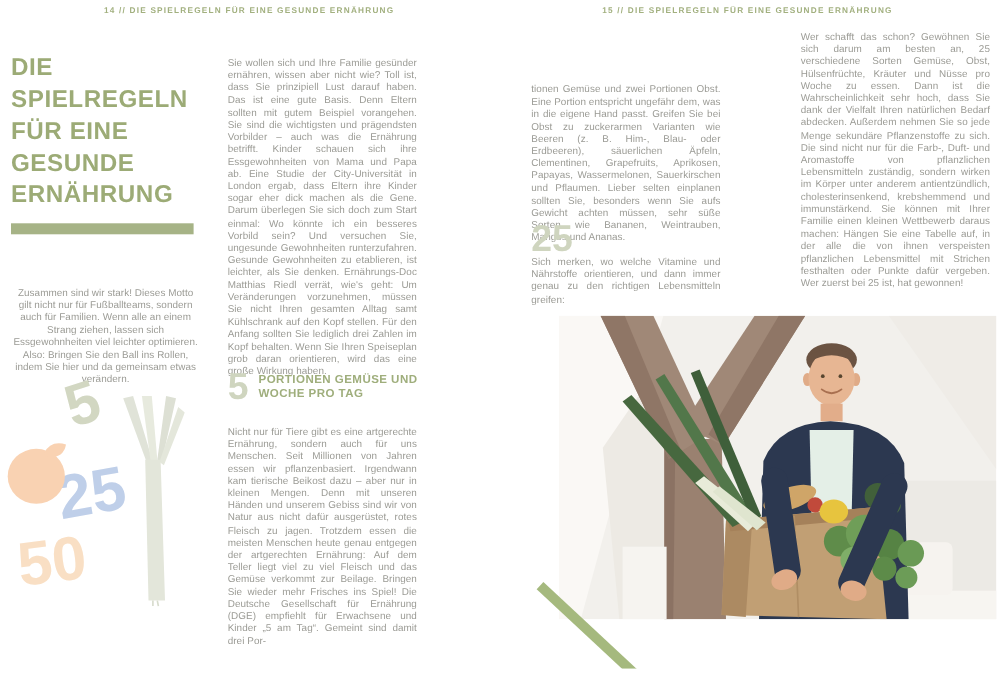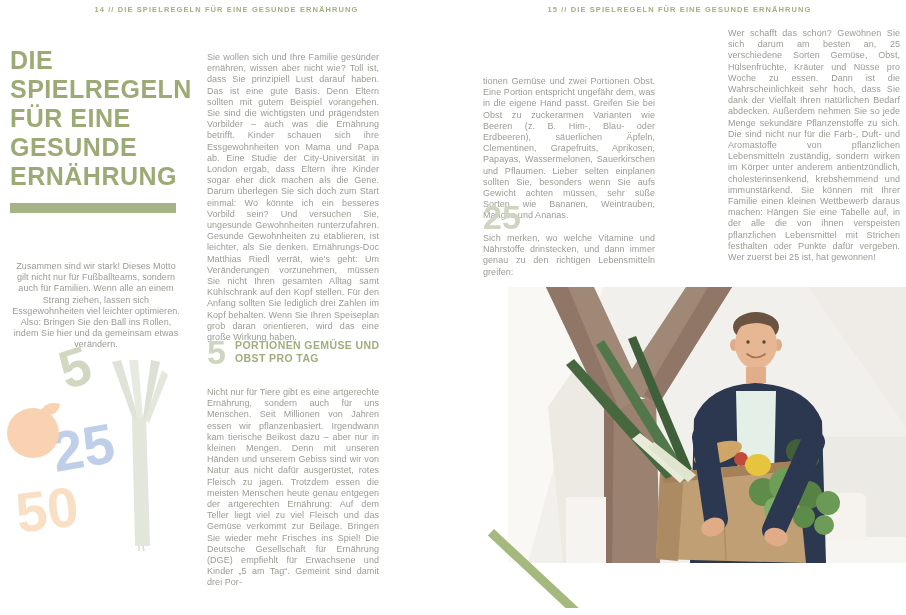--- a/index.html
+++ b/index.html
@@ -8,21 +8,21 @@
     font-family:"Liberation Sans",sans-serif;
   }
   .hdr{
     position:absolute;top:5px;width:453px;text-align:center;
     font-size:7.5px;font-weight:700;letter-spacing:1.1px;color:#a2b07f;
   }
   .hdr.left{left:0;} .hdr.right{left:453px;}
   .pre{white-space:pre-line;}
   .title{
     position:absolute;left:10px;top:46px;width:180px;margin:0;
-    font-size:25px;line-height:29px;font-weight:700;letter-spacing:.5px;color:#9cab76;
+    font-size:22px;line-height:29px;font-weight:700;letter-spacing:.5px;color:#9cab76;
   }
   .title-bar{position:absolute;left:10px;top:203px;width:166px;height:10px;background:#a6b386;}
   .body{
     position:absolute;margin:0;color:#9b9b95;font-size:9px;line-height:11.2px;
     text-align:justify;letter-spacing:.05px;
   }
   .intro{left:10px;top:261px;width:172px;text-align:center;}
   .colA{left:207px;top:52px;width:172px;}
   .colB{left:483px;top:40px;width:172px;margin-top:36px;}
   .colC{left:728px;top:28px;width:172px;}
@@ -82,26 +82,26 @@
     <polygon points="33,58 41,0 50,2 37,60" fill="#dde0d4"></polygon>
     <polygon points="35,60 52,10 58,15 39,63" fill="#e4e7db"></polygon>
     <polygon points="22,58 36,58 40,186 25,186" fill="#e3e6da"></polygon>
     <line x1="29" y1="186" x2="29" y2="191" stroke="#d8dccd" stroke-width="1.5"></line>
     <line x1="33" y1="186" x2="34" y2="191" stroke="#d8dccd" stroke-width="1.5"></line>
   </svg>
 
   <p class="body colA">Sie wollen sich und Ihre Familie gesünder ernähren, wissen aber nicht wie? Toll ist, dass Sie prinzipiell Lust darauf haben. Das ist eine gute Basis. Denn Eltern sollten mit gutem Beispiel vorangehen. Sie sind die wichtigsten und prägendsten Vorbilder – auch was die Ernährung betrifft. Kinder schauen sich ihre Essgewohnheiten von Mama und Papa ab. Eine Studie der City-Universität in London ergab, dass Eltern ihre Kinder sogar eher dick machen als die Gene. Darum überlegen Sie sich doch zum Start einmal: Wo könnte ich ein besseres Vorbild sein? Und versuchen Sie, ungesunde Gewohnheiten runterzufahren. Gesunde Gewohnheiten zu etablieren, ist leichter, als Sie denken. Ernährungs-Doc Matthias Riedl verrät, wie's geht: Um Veränderungen vorzunehmen, müssen Sie nicht Ihren gesamten Alltag samt Kühlschrank auf den Kopf stellen. Für den Anfang sollten Sie lediglich drei Zahlen im Kopf behalten. Wenn Sie Ihren Speiseplan grob daran orientieren, wird das eine große Wirkung haben.</p>
   <div class="sec-num n5">5</div>
   <h2 class="sec-head h5 pre">PORTIONEN GEMÜSE UND
-OBST PRO TAG</h2>
+WOCHE PRO TAG</h2>
   <p class="body sec5-body">Nicht nur für Tiere gibt es eine artgerechte Ernährung, sondern auch für uns Menschen. Seit Millionen von Jahren essen wir pflanzenbasiert. Irgendwann kam tierische Beikost dazu – aber nur in kleinen Mengen. Denn mit unseren Händen und unserem Gebiss sind wir von Natur aus nicht dafür ausgerüstet, rotes Fleisch zu jagen. Trotzdem essen die meisten Menschen heute genau entgegen der artgerechten Ernährung: Auf dem Teller liegt viel zu viel Fleisch und das Gemüse verkommt zur Beilage. Bringen Sie wieder mehr Frisches ins Spiel! Die Deutsche Gesellschaft für Ernährung (DGE) empfiehlt für Erwachsene und Kinder „5 am Tag“. Gemeint sind damit drei Por-</p>
 
   <p class="body colB">tionen Gemüse und zwei Portionen Obst. Eine Portion entspricht ungefähr dem, was in die eigene Hand passt. Greifen Sie bei Obst zu zuckerarmen Varianten wie Beeren (z. B. Him-, Blau- oder Erdbeeren), säuerlichen Äpfeln, Clementinen, Grapefruits, Aprikosen, Papayas, Wassermelonen, Sauerkirschen und Pflaumen. Lieber selten einplanen sollten Sie, besonders wenn Sie aufs Gewicht achten müssen, sehr süße Sorten wie Bananen, Weintrauben, Mangos und Ananas.</p>
   <div class="sec-num n25">25</div>
-  <p class="body sec25-body">Sich merken, wo welche Vitamine und Nährstoffe drinstecken, und dann immer genau zu den richtigen Lebensmitteln greifen:</p>
+  <p class="body sec25-body">Sich merken, wo welche Vitamine und Nährstoffe orientieren, und dann immer genau zu den richtigen Lebensmitteln greifen:</p>
 
   <p class="body colC">Wer schafft das schon? Gewöhnen Sie sich darum am besten an, 25 verschiedene Sorten Gemüse, Obst, Hülsenfrüchte, Kräuter und Nüsse pro Woche zu essen. Dann ist die Wahrscheinlichkeit sehr hoch, dass Sie dank der Vielfalt Ihren natürlichen Bedarf abdecken. Außerdem nehmen Sie so jede Menge sekundäre Pflanzenstoffe zu sich. Die sind nicht nur für die Farb-, Duft- und Aromastoffe von pflanzlichen Lebensmitteln zuständig, sondern wirken im Körper unter anderem antientzündlich, cholesterinsenkend, krebshemmend und immunstärkend. Sie können mit Ihrer Familie einen kleinen Wettbewerb daraus machen: Hängen Sie eine Tabelle auf, in der alle die von ihnen verspeisten pflanzlichen Lebensmittel mit Strichen festhalten oder Punkte dafür vergeben. Wer zuerst bei 25 ist, hat gewonnen!</p>
 
   <svg class="photo" viewBox="0 0 398 276">
     <rect width="398" height="276" fill="#f2f0ec"></rect>
     <polygon points="0,0 95,0 20,276 0,276" fill="#faf8f5"></polygon>
     <polygon points="40,120 95,40 115,276 55,276" fill="#edeae4"></polygon>
     <polygon points="300,0 398,0 398,140" fill="#efece7"></polygon>
     <rect x="250" y="150" width="148" height="126" fill="#eceae5"></rect>
 

